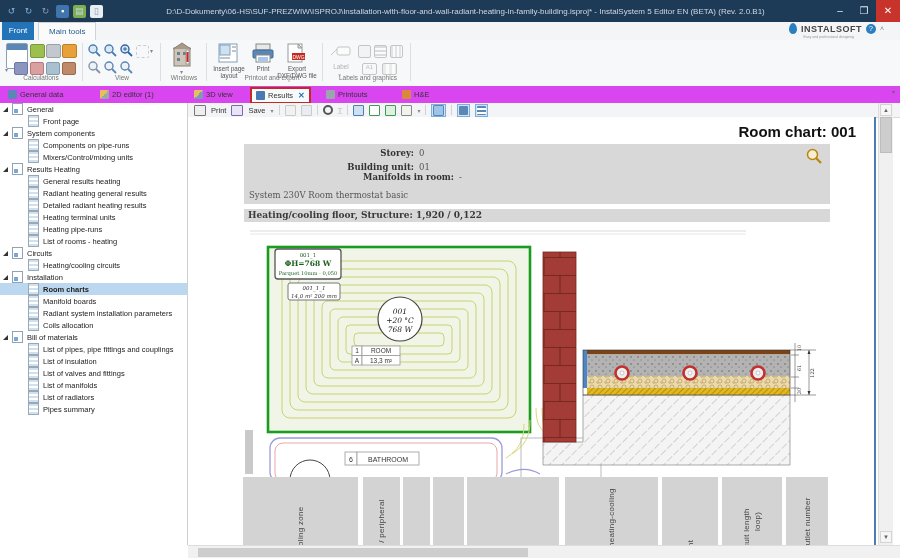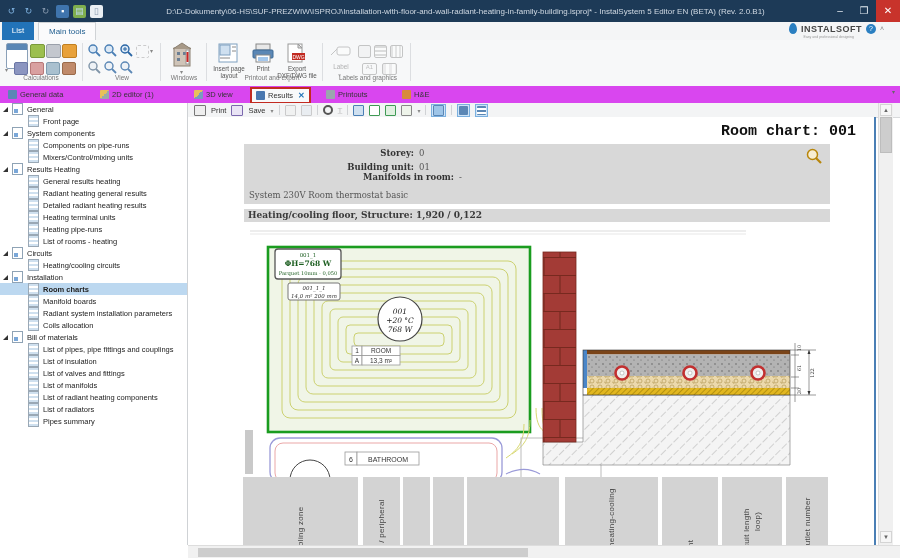--- a/index.html
+++ b/index.html
@@ -50,21 +50,21 @@
   .trow.sel{background:#bcd8f0;font-weight:bold;}
   
   .vtoolbar{left:188px;top:103px;width:712px;height:14px;background:#f3f4f5;border-bottom:1px solid #d7d9db;display:flex;align-items:center;gap:5px;padding-left:6px;font-size:7.5px;color:#333;}
   .vtb-ic{width:10px;height:9px;border:1px solid #777;border-radius:1px;background:#eee;flex:none;}
   .vtb-save{border-color:#7b68ae;background:#e9e4f5;}
   .vsep{width:1px;height:10px;background:#d0d2d5;}
   .sq{width:9px;height:9px;border-radius:1px;flex:none;}
   .tglon{background:#cfe4f7;border:1px solid #7ab0e0;padding:0 1px;display:flex;gap:1px;align-items:center;height:11px;}
   
   .page{left:188px;top:117px;width:688px;height:428px;background:#fff;overflow:hidden;}
-  .pagetitle{position:absolute;right:20px;top:6px;font-family:Liberation Mono, monospace;font-weight:bold;font-size:15px;color:#111;margin-left:14px;}
+  .pagetitle{position:absolute;right:20px;top:6px;font-family:Liberation Sans, sans-serif;font-weight:bold;font-size:15px;color:#111;margin-left:14px;}
   .infobox{position:absolute;left:56px;top:27px;width:586px;height:60px;background:#d8d8d8;}
   .irow{position:absolute;left:0;width:100%;height:13px;display:flex;font-family:"DejaVu Serif",serif;font-size:8.5px;}
   .ilabel{width:170px;text-align:right;font-weight:bold;color:#333;}
   .ival{margin-left:5px;color:#555;}
   .secbar{position:absolute;left:56px;top:92px;width:586px;height:13px;background:#d8d8d8;
           font-family:"DejaVu Serif",serif;font-weight:bold;font-size:9px;color:#3a3a3a;line-height:13px;padding-left:4px;box-sizing:border-box;}
   
   .hcell{position:absolute;top:360px;height:68px;background:#d3d3d3;display:flex;justify-content:center;}
   .vtext{writing-mode:vertical-rl;transform:rotate(180deg);font-size:8px;color:#444;letter-spacing:.3px;}
   
@@ -90,21 +90,21 @@
       <span class="qi" style="background:#7fae4e;">▤</span>
       <span class="qi" style="background:#e9eef3;color:#8a9bb0;">▯</span>
     </div>
     <div class="title-text">D:\D-Dokumenty\06-HS\SUF-PREZWIW\ISPROJ\Installation-with-floor-and-wall-radiant-heating-in-family-building.isproj* - InstalSystem 5 Editor EN (BETA) (Rev. 2.0.B1)</div>
     <div class="wbtn">–</div>
     <div class="wbtn">❐</div>
     <div class="wbtn close">✕</div>
   </div>
 
   <div class="abs menurow">
-    <div class="file-btn">List</div>
+    <div class="file-btn">Front</div>
     <div class="maintools">Main tools</div>
     <div class="brand">
       <span class="drop"></span>
       <span class="brandname">INSTALSOFT</span>
       <span class="helpdot">?</span>
       <span class="collapse">˄</span>
     </div>
     <div class="brandtag">Easy and professional designing</div>
   </div>
 
@@ -332,24 +332,20 @@
         <span class="lic"></span>
         <span>List of insulation</span>
       </div>
     <div class="trow leaf">
         <span class="lic"></span>
         <span>List of valves and fittings</span>
       </div>
     <div class="trow leaf">
         <span class="lic"></span>
         <span>List of manifolds</span>
-      </div>
-    <div class="trow leaf">
-        <span class="lic"></span>
-        <span>List of radiant heating components</span>
       </div>
     <div class="trow leaf">
         <span class="lic"></span>
         <span>List of radiators</span>
       </div>
     <div class="trow leaf">
         <span class="lic"></span>
         <span>Pipes summary</span>
       </div>
   </div>

